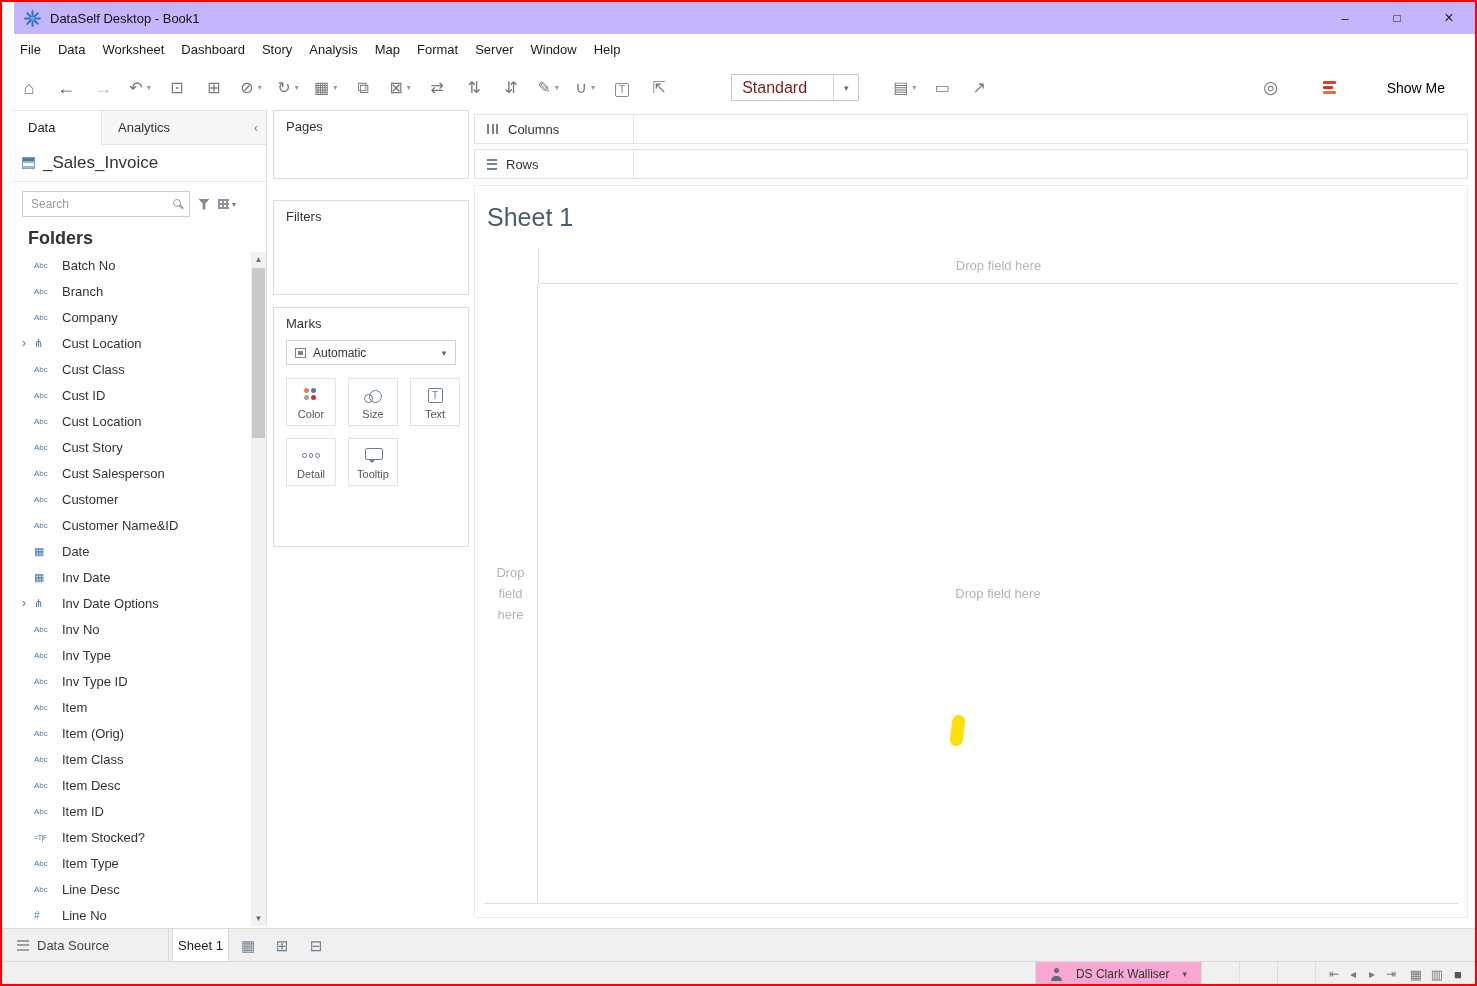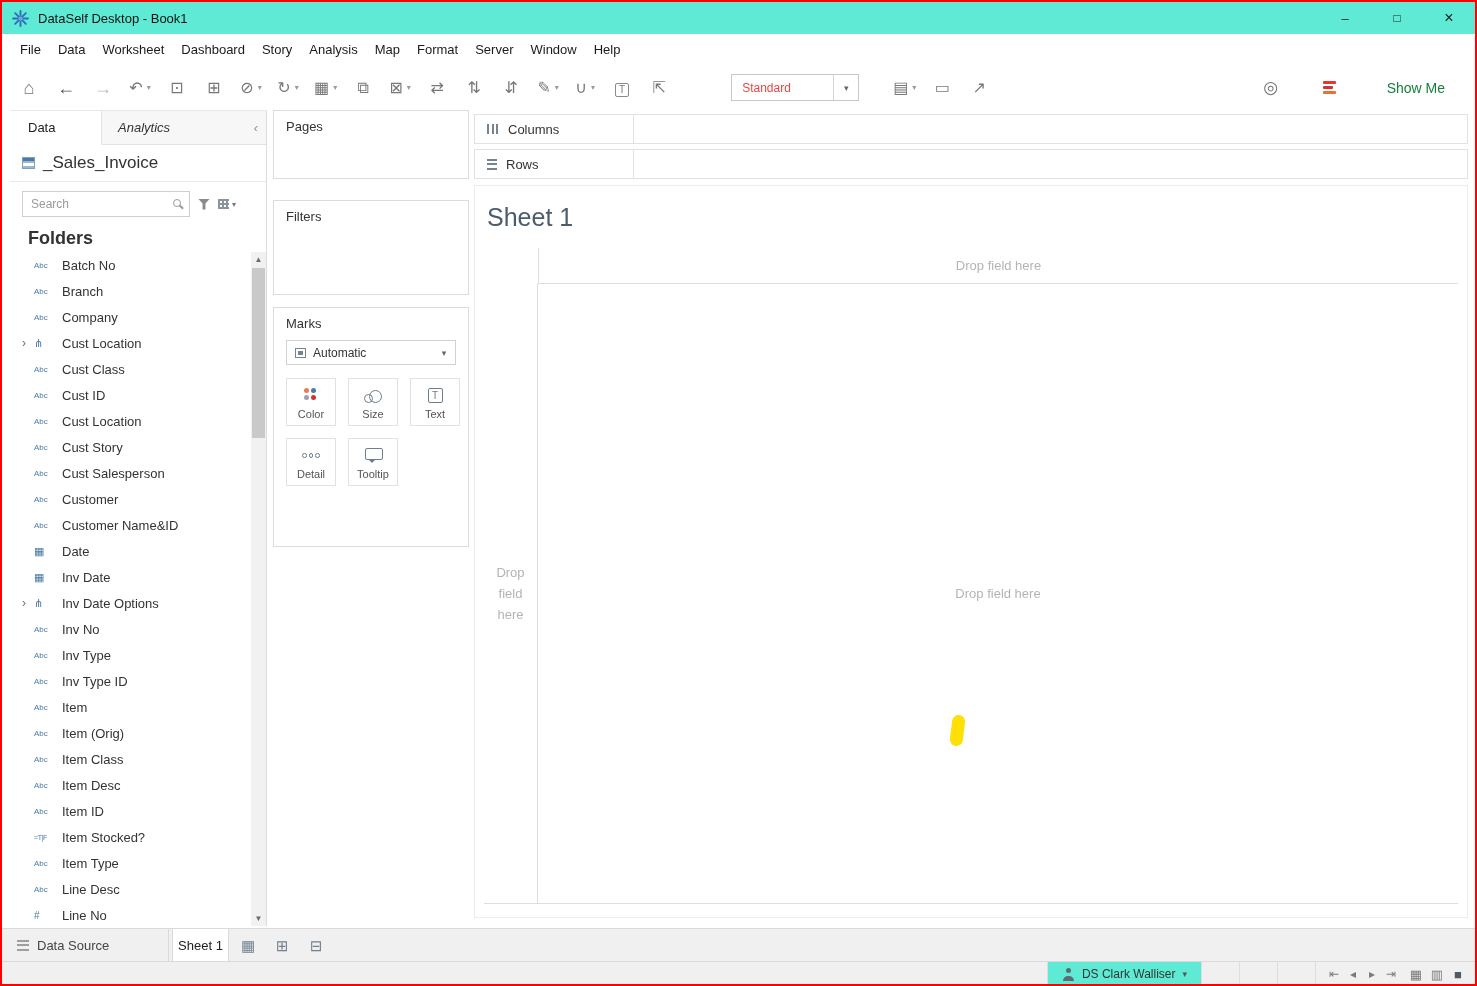--- a/index.html
+++ b/index.html
@@ -1,20 +1,20 @@
 <!DOCTYPE html>
 <html><head>
 <meta charset="utf-8">
 <style>
   * { margin:0; padding:0; box-sizing:border-box; }
   body { font-family:"Liberation Sans", sans-serif; background:#fff; }
   .screen { position:relative; width:1477px; height:986px; border:2px solid #ff0000; background:#fff; overflow:hidden; font-family:"Liberation Sans", sans-serif; }
 
   
-  .titlebar { position:absolute; top:0; left:0; right:0; height:32px; background:#5eead4; display:flex; align-items:center; }
+  .titlebar { position:absolute; top:0; left:12px; right:0; height:32px; background:#c4b5fd; display:flex; align-items:center; }
   .appicon { width:17px; height:17px; margin-left:10px; }
   .wtitle { margin-left:9px; font-size:13px; color:#111; }
   .wctrls { margin-left:auto; display:flex; height:100%; }
   .wbtn { width:52px; height:100%; display:flex; align-items:center; justify-content:center; font-size:13px; color:#222; cursor:default; }
   .i-minimize::before{content:"–";} .i-maximize::before{content:"□";font-size:12px;} .i-close::before{content:"×";font-size:16px;}
 
   
   .menubar { position:absolute; top:32px; left:0; right:0; height:31px; display:flex; align-items:center; padding-left:18px; gap:17px; background:#fff; }
   .menubar span { font-size:13px; color:#1a1a1a; }
 
@@ -41,36 +41,36 @@
   .i-sort-descending::before{content:"⇵";}
   .i-highlight::before{content:"✎";}
   .i-group-members::before{content:"∪";}
   .i-show-mark-labels::before{content:"T"; font-size:10px; border:1px solid #8a8a8a; padding:0 3px 1px 3px; border-radius:2px;}
   .i-fix-axes::before{content:"⇱";}
   .i-show-hide-cards::before{content:"▤";}
   .i-presentation-mode::before{content:"▭";}
   .i-share::before{content:"↗";}
   .i-find::before{content:"◎";font-size:17px;}
   .fitcombo { display:flex; align-items:center; height:27px; width:128px; border:1px solid #c8c8c8; margin-left:46px; margin-right:34px; background:#fff; }
-  .fitcombo .fitlabel { flex:1; font-size:12px; color:#ef4444; padding-left:10px; }
+  .fitcombo .fitlabel { flex:1; font-size:16px; color:#7f1d1d; padding-left:10px; }
   .fitcombo .fitcaret { width:25px; height:100%; border-left:1px solid #d5d5d5; display:flex; align-items:center; justify-content:center; font-size:9px; color:#666; }
   .tspacer { flex:1; }
   .showme { display:flex; align-items:center; gap:7px; margin-left:26px; margin-right:14px; }
   .showme-bars { display:flex; flex-direction:column; gap:2px; align-items:flex-start; }
   .showme-bars i { display:block; height:3px; border-radius:1px; }
   .showme-bars i:nth-child(1){ width:13px; background:#e03b30; }
   .showme-bars i:nth-child(2){ width:10px; background:#d0342c; }
   .showme-bars i:nth-child(3){ width:13px; background:#e8703a; }
-  .showme-label { font-size:14px; color:#15803d;margin-left:44px; }
+  .showme-label { font-size:14px; color:#000000;margin-left:44px; }
 
   
   .sidebar { position:absolute; top:108px; left:8px; width:257px; bottom:58px; background:#fff; border-right:1px solid #dcdcdc; border-top:1px solid #e8e8e8; }
   .ptabs { height:34px; display:flex; border-bottom:1px solid #e3e3e3; }
   .ptab-data { width:92px; display:flex; align-items:center; padding-left:18px; font-size:13px; color:#222; background:#fff; border-right:1px solid #e3e3e3; border-bottom:1px solid #fff; margin-bottom:-1px; }
-  .ptab-analytics { flex:1; display:flex; align-items:center; justify-content:space-between; padding:0 8px 0 16px; font-size:13px; color:#333; background:#f7f7f7;font-style:italic; }
+  .ptab-analytics { flex:1; display:flex; align-items:center; justify-content:space-between; padding:0 8px 0 16px; font-size:13px; color:#333; background:#f7f7f7; }
   .collapse { font-size:13px; color:#888; }
   .dsrow { height:37px; display:flex; align-items:center; gap:8px; padding-left:12px; border-bottom:1px solid #e8e8e8; }
   .dsicon { width:13px; height:12px; background:
       linear-gradient(#4a7ba6 0 0) 0 0/100% 3px no-repeat,
       repeating-linear-gradient(0deg,#9db8cc 0 2px,transparent 2px 4.5px);
       border:1px solid #7ba0c0; }
   .dsname { font-size:17px; color:#333; }
   .searchrow { height:44px; display:flex; align-items:center; padding:0 8px 0 12px; gap:8px; }
   .searchbox { position:relative; width:168px; height:26px; border:1px solid #cfcfcf; display:flex; align-items:center; background:#fff; }
   .searchbox input { border:none; outline:none; width:140px; font-size:12px; color:#444; padding-left:8px; font-family:"Liberation Sans",sans-serif; background:transparent; }
@@ -146,21 +146,21 @@
   .dstab .dstab-icon { width:12px; height:11px; background:repeating-linear-gradient(0deg,#8a8a8a 0 2px,transparent 2px 4.5px); opacity:.8; }
   .sheettab { width:57px; background:#fff; display:flex; align-items:center; justify-content:center; font-size:13px; color:#222; border-right:1px solid #dadada; border-left:1px solid #dadada; margin-left:3px; }
   .newtabs { display:flex; align-items:center; margin-left:8px; gap:12px; }
   .newtabs .tbi { margin:0; color:#72808f; font-size:15px; }
   .i-new-dashboard::before{content:"⊞";}
   .i-new-story::before{content:"⊟";}
 
   
   .statusbar { position:absolute; left:0; right:0; top:959px; height:25px; background:#f0f0f0; border-top:1px solid #d9d9d9; display:flex; align-items:center; font-size:12px; color:#333; }
   .sspacer { flex:1; }
-  .userchip { display:flex; align-items:center; gap:7px; padding:0 14px; height:100%; background:#5eead4; border-left:1px solid #ddd; border-right:1px solid #ddd; }
+  .userchip { display:flex; align-items:center; gap:13px; padding:0 14px; height:100%; background:#f9a8d4; border-left:1px solid #ddd; border-right:1px solid #ddd; }
   .person { width:13px; height:13px; position:relative; }
   .person::before{content:""; position:absolute; top:0; left:4px; width:5px; height:5px; border-radius:50%; background:#5f6a73;}
   .person::after{content:""; position:absolute; bottom:0; left:1px; width:11px; height:5px; border-radius:5px 5px 0 0; background:#5f6a73;}
   .ucaret { font-size:9px; color:#555; }
   .ssep { width:38px; height:100%; border-right:1px solid #ddd; }
   .recnav { display:flex; align-items:center; gap:7px; padding:0 12px; color:#7a7a7a; }
   .recnav .tbi { margin:0; font-size:12px; min-width:12px; color:#7a7a7a; }
   .i-first-record::before{content:"⇤";} .i-previous-record::before{content:"◂";}
   .i-next-record::before{content:"▸";} .i-last-record::before{content:"⇥";}
   .views { display:flex; align-items:center; gap:7px; padding-right:10px; }

